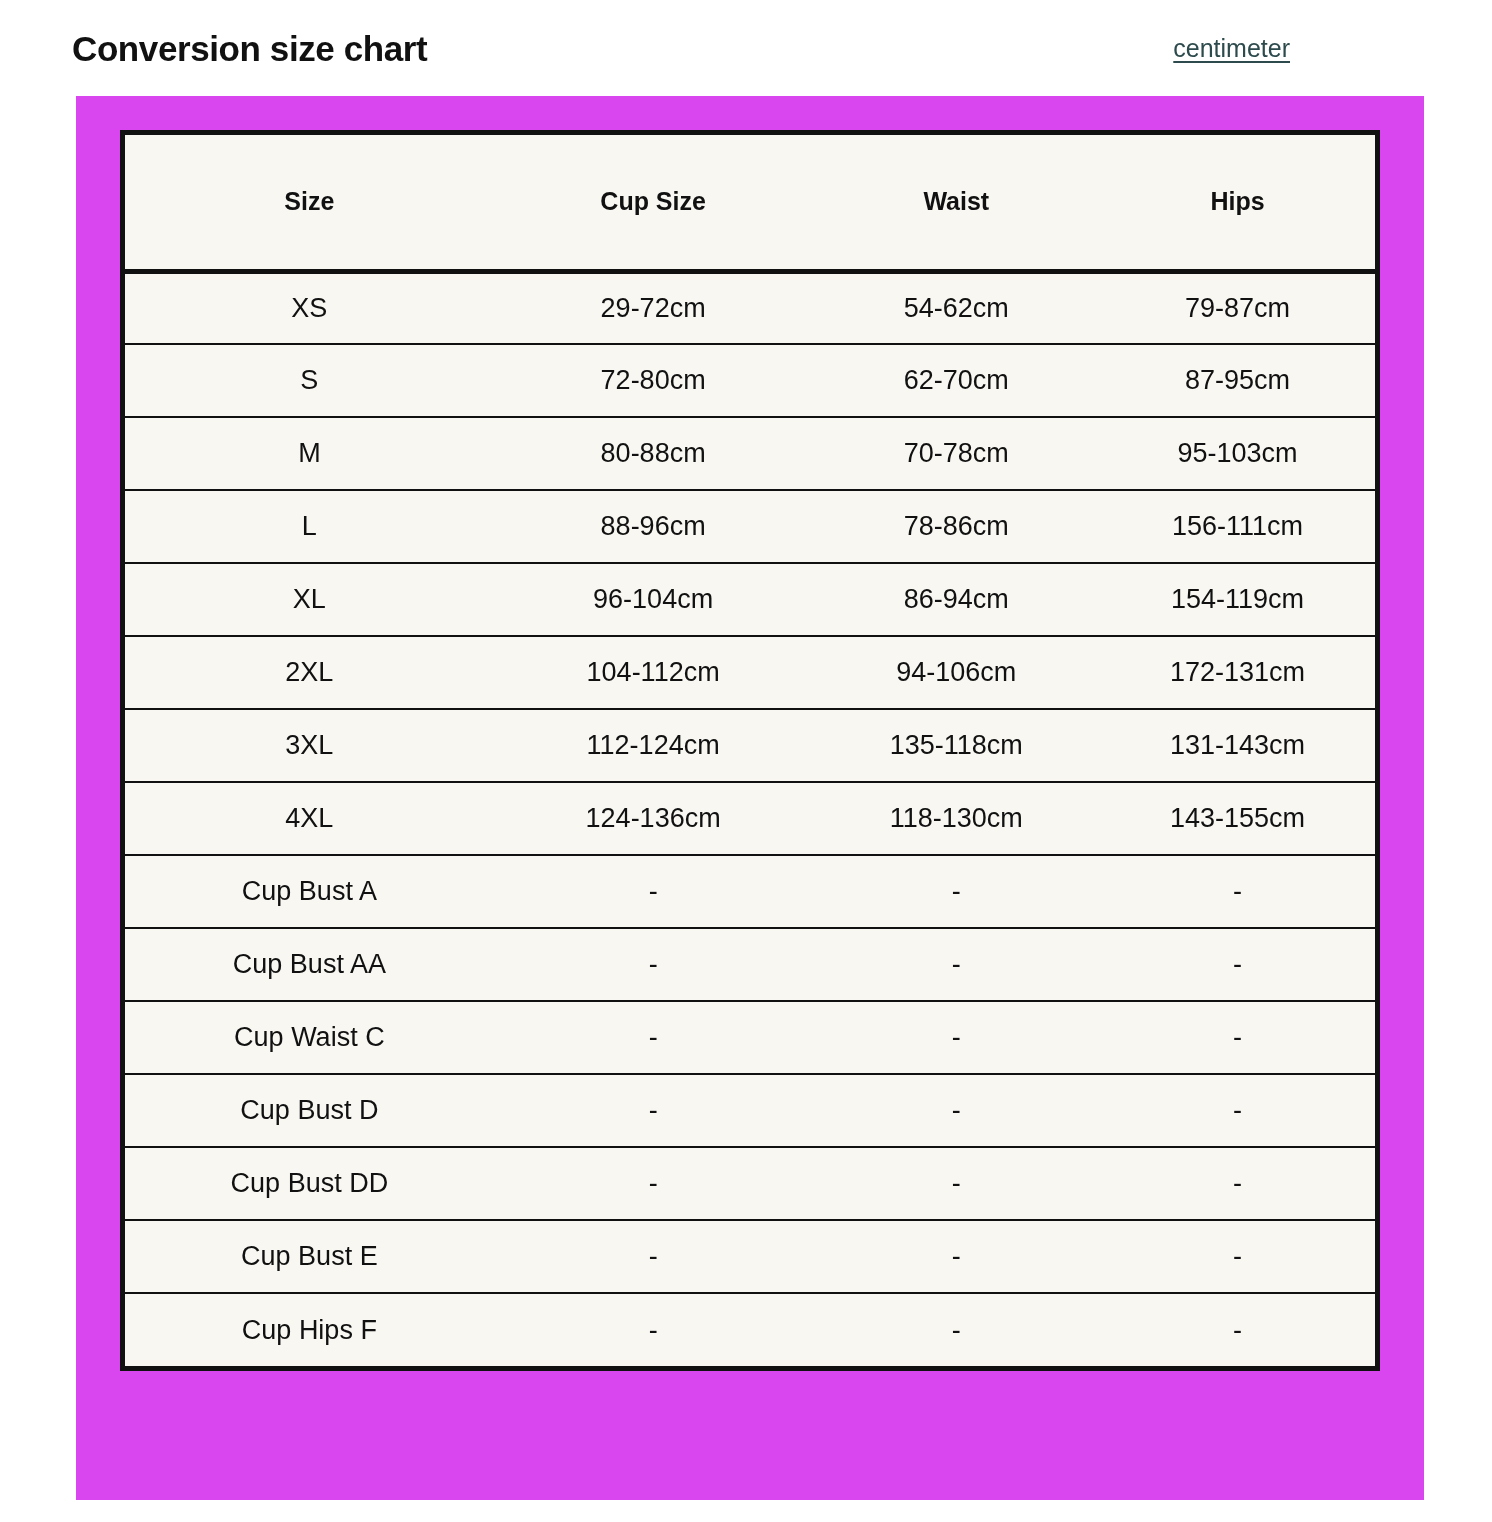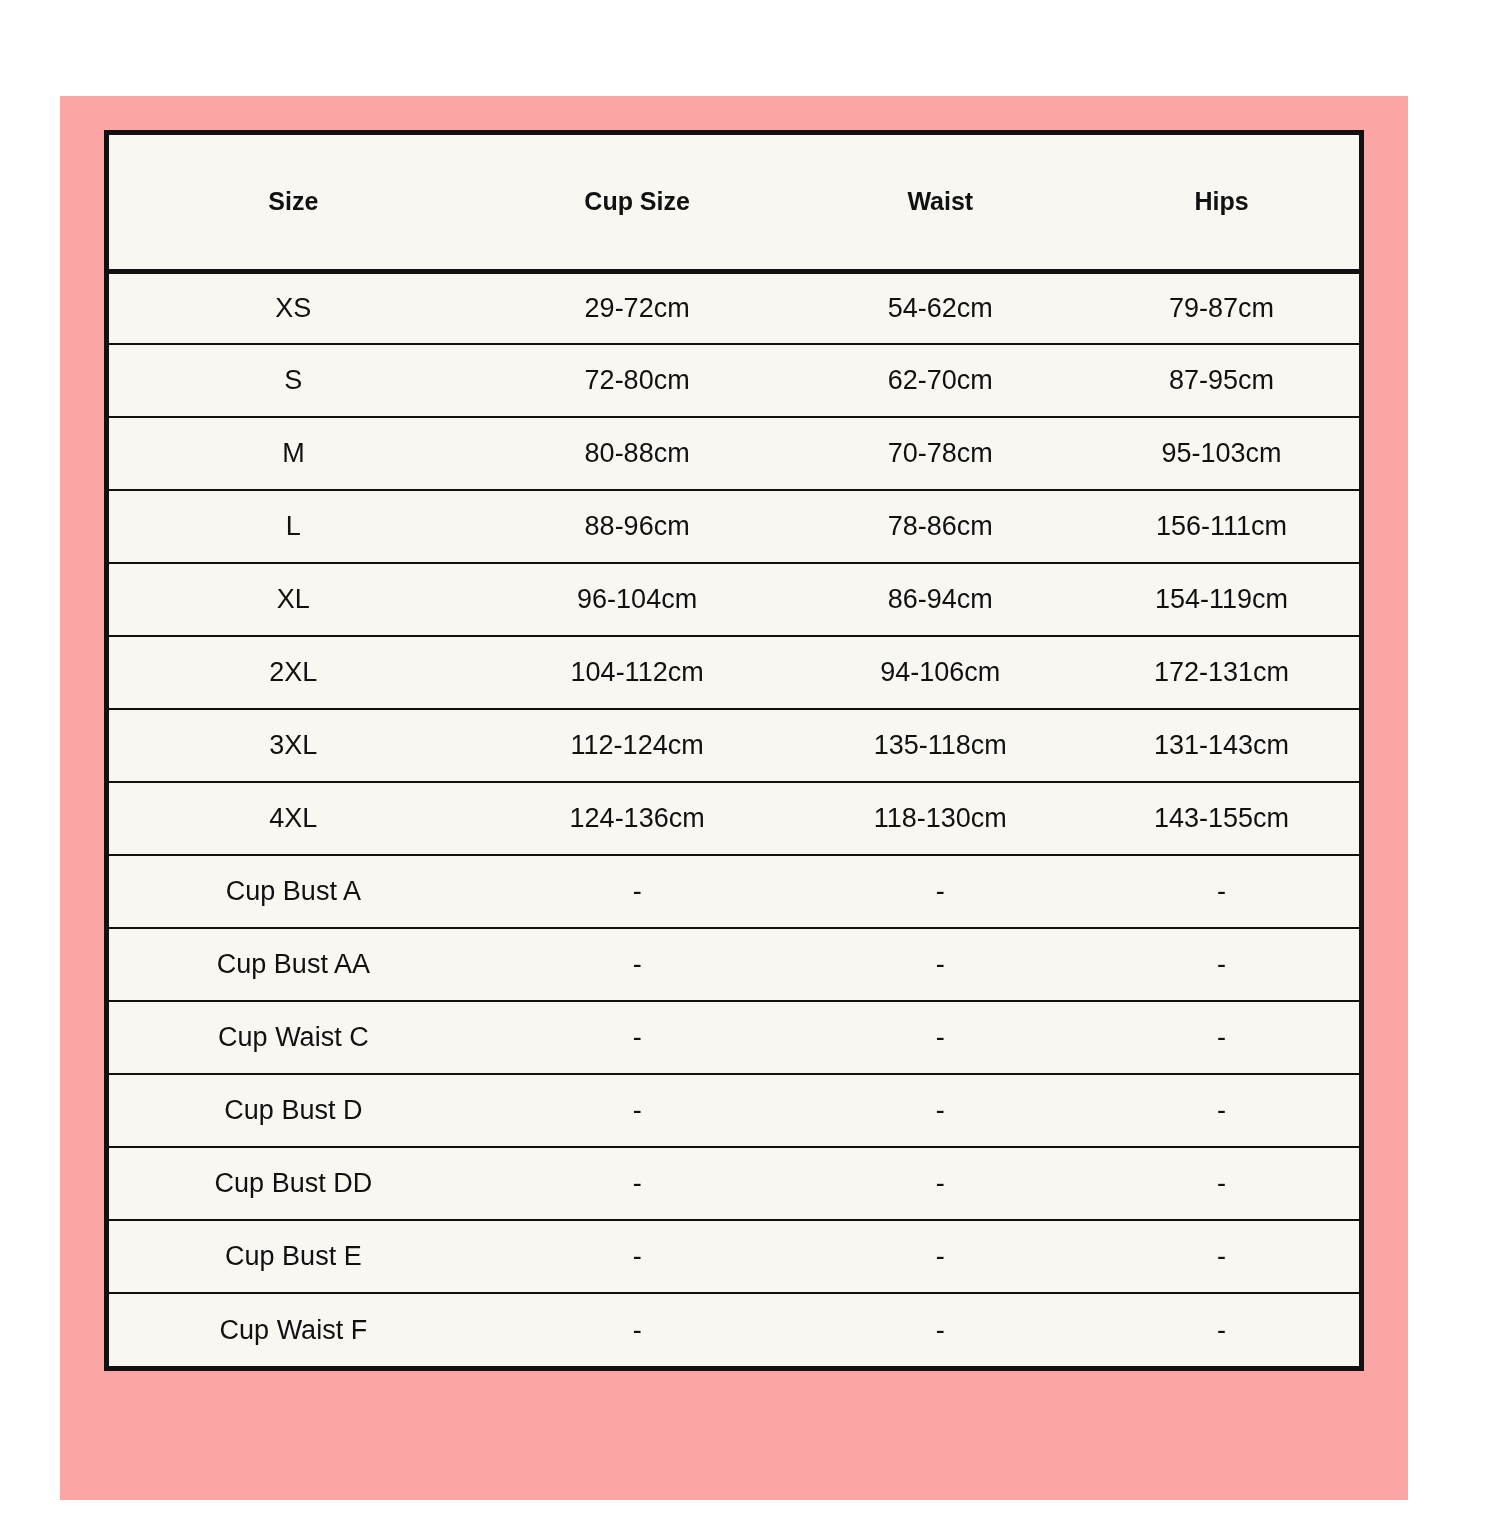--- a/index.html
+++ b/index.html
@@ -39,25 +39,25 @@
   .unit-link {
     font-size: 25px;
     color: #2d4a4c;
     text-decoration: underline;
     text-underline-offset: 4px;
     cursor: pointer;
     padding-right: 130px;
   }
   .panel {
     position: absolute;
-    left: 60px;
+    left: 76px;
     top: 96px;
     width: 1348px;
     height: 1404px;
-    background: #fca5a5;
+    background: #d946ef;
     box-sizing: border-box;
     padding: 34px 0 0 0;
   }
   .table-wrap {
     margin: 0 auto;
     width: 1260px;
     border: 5px solid #111111;
     box-sizing: border-box;
     background: #f8f7f2;
   }
@@ -92,20 +92,24 @@
   .col-size { width: 29.5%; }
   .col-cup  { width: 25.5%; }
   .col-waist{ width: 23%; }
   .col-hips { width: 22%; }
 </style>
 </head>
 <body>
 
 <div class="page">
 
+  <div class="header-row">
+    <h1 class="page-title">Conversion size chart</h1>
+    <a class="unit-link">centimeter</a>
+  </div>
 
   <div class="panel">
     <div class="table-wrap">
       <table class="size-table">
         <thead>
           <tr>
             <th class="col-size">Size</th>
             <th class="col-cup">Cup Size</th>
             <th class="col-waist">Waist</th>
             <th class="col-hips">Hips</th>
@@ -190,21 +194,21 @@
             <td class="col-waist">-</td>
             <td class="col-hips">-</td>
           </tr>
           <tr>
             <td class="col-size">Cup Bust E</td>
             <td class="col-cup">-</td>
             <td class="col-waist">-</td>
             <td class="col-hips">-</td>
           </tr>
           <tr>
-            <td class="col-size">Cup Waist F</td>
+            <td class="col-size">Cup Hips F</td>
             <td class="col-cup">-</td>
             <td class="col-waist">-</td>
             <td class="col-hips">-</td>
           </tr>
         </tbody>
       </table>
     </div>
   </div>
 
 </div>

